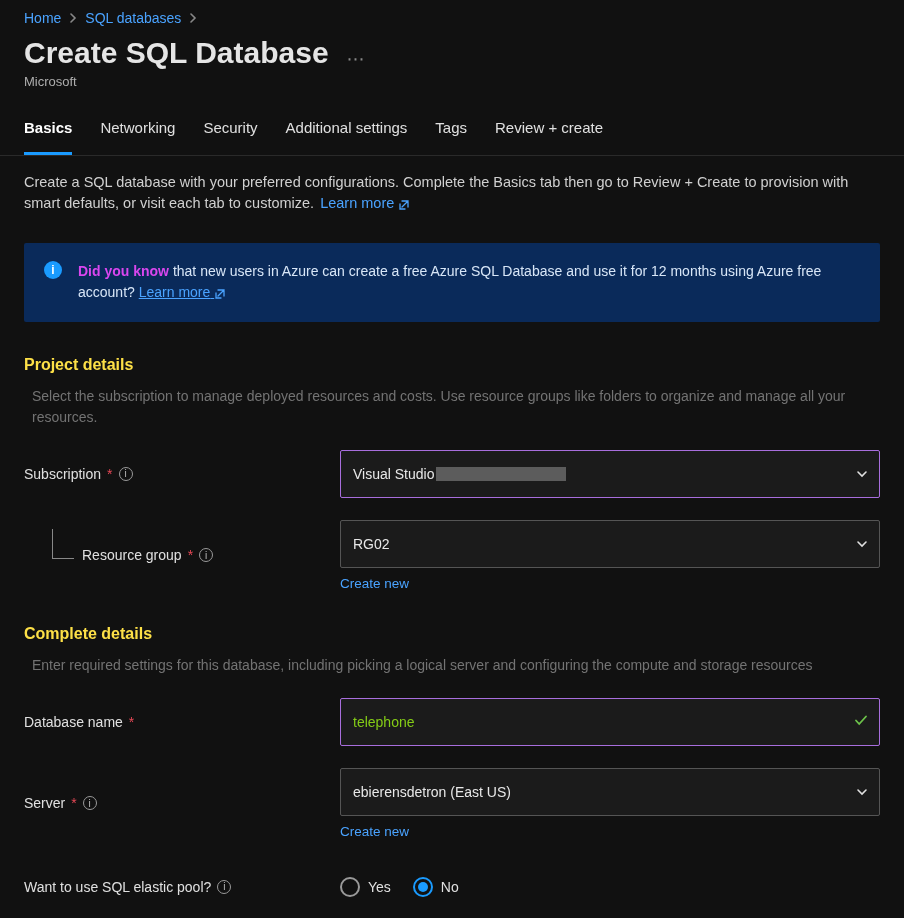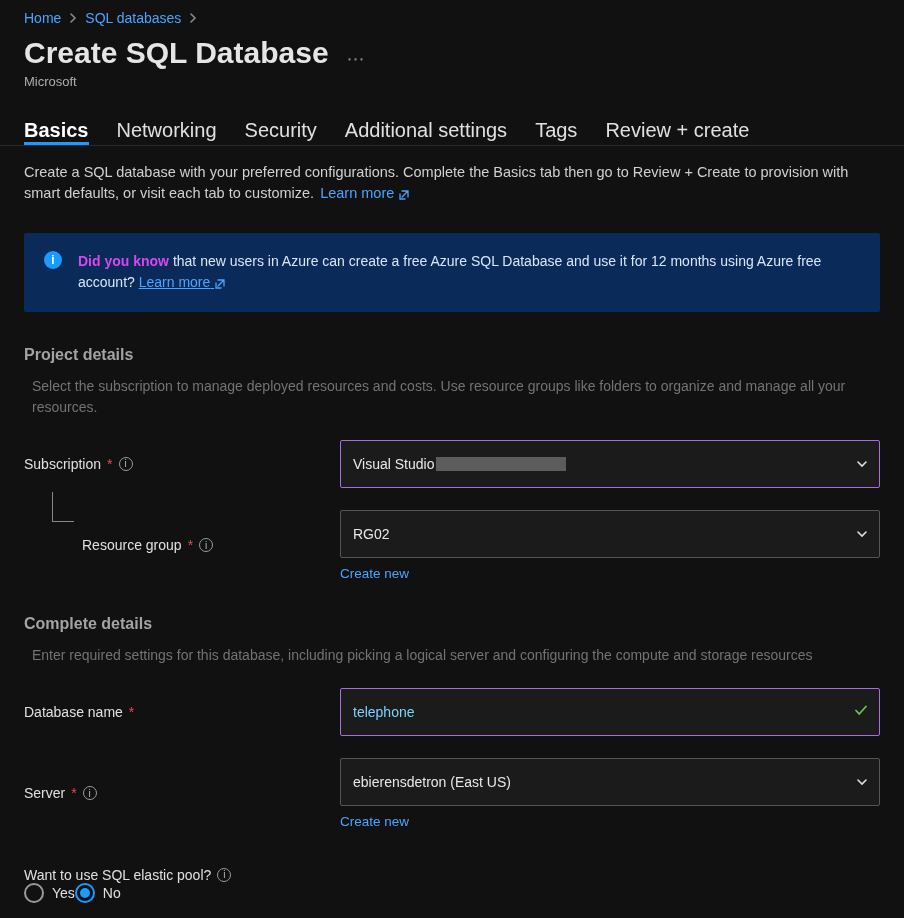--- a/index.html
+++ b/index.html
@@ -20,21 +20,21 @@
   .crumbs .sep svg { display:block; }
 
   
   .heading { padding: 4px 24px 4px; }
   .heading h1 { font-size: 30px; font-weight: 700; color: #e5e5e5; display:inline-block; }
   .heading .dots { color:#888; font-size:18px; margin-left:14px; cursor:pointer; display:inline-block; vertical-align: middle; }
   .subtitle { padding: 0 24px 18px; color: #aeaeae; font-size: 13px; }
 
   
   .tabs { display:flex; gap: 28px; padding: 12px 24px 0; border-bottom: 1px solid #2a2a2a; }
-  .tab { padding-bottom: 0; color: #e0e0e0; cursor:pointer; font-size:20px; }
+  .tab { padding-bottom: 16px; color: #e0e0e0; cursor:pointer; font-size:15px; }
   .tab.active { color:#fff; border-bottom: 3px solid #1a9bff; font-weight:600; }
 
   .body { padding: 16px 24px 40px; }
 
   .desc { color:#d0d0d0; line-height:1.45; font-size:14.5px; }
   .desc .ext { margin-left:2px; }
 
   .infobox {
     margin-top: 28px;
     background: #0a2a5a;
@@ -45,24 +45,24 @@
   .infobox .iicon {
     position:absolute; left:20px; top:18px;
     width:18px; height:18px; border-radius:50%;
     background:#1a9bff; color:#fff; font-weight:700;
     display:flex; align-items:center; justify-content:center;
     font-size:12px;
   }
   .infobox strong { color:#d946ef; }
   .infobox .txt { color:#d8e6f7; line-height:1.5; }
 
-  h3.section { font-size:16px; font-weight:600; color:#a3a3a3; margin-top:34px; }
+  h3.section { font-size:16px; font-weight:600; color:#fde047; margin-top:34px; }
   .section-desc { color:#737373; margin-top:12px; line-height:1.5;margin-left:8px; }
 
-  .form-row { display:flex; margin-top:22px; }
+  .form-row { display:flex; align-items:center; margin-top:22px; }
   .form-row .labelcol { width: 316px; display:flex; align-items:center; gap:6px; color:#e0e0e0; }
   .form-row .labelcol.indent { padding-left: 58px; position:relative; }
   .indent-line { position:absolute; left:28px; top:-18px; width:22px; height:30px;
     border-left:1px solid #888; border-bottom:1px solid #888; }
   .req { color:#e74856; }
   .info-i {
     width:14px; height:14px; border:1px solid #999; border-radius:50%;
     display:inline-flex; align-items:center; justify-content:center;
     font-size:10px; color:#bbb; cursor:help; font-style: normal;
   }
@@ -75,34 +75,34 @@
     padding: 0 34px 0 12px;
     font-size:14px; font-family:inherit;
     position:relative;
     display:flex; align-items:center;
     cursor:pointer;
   }
   .select.highlight, .textinput.highlight { border-color:#a86edd; }
   .select .chev { position:absolute; right:10px; top:50%; transform:translateY(-50%); }
   .select .chev svg { display:block; }
   .textinput input {
-    background:transparent; border:none; outline:none; color:#7dd3fc;
+    background:transparent; border:none; outline:none; color:#84cc16;
     font-size:14px; width:100%; font-family:inherit;
   }
   .textinput .check { position:absolute; right:10px; top:50%; transform:translateY(-50%); }
   .sublink { margin-top:8px; font-size:13.5px; }
 
   
   .redact {
     display:inline-block; width:130px; height:14px;
     background:#5c5c5c; vertical-align:middle; margin-left:2px;
   }
 
   
-  .radios { display:flex; align-items:center; }
+  .radios { display:flex; gap:22px; align-items:center; }
   .radio { display:flex; gap:8px; align-items:center; cursor:pointer; }
   .radio .circle {
     width:20px; height:20px; border:2px solid #999; border-radius:50%;
     display:flex; align-items:center; justify-content:center;
   }
   .radio.selected .circle { border-color:#1a9bff; }
   .radio.selected .circle::after {
     content:""; width:10px; height:10px; background:#1a9bff; border-radius:50%;
   }
 
@@ -245,21 +245,21 @@
         <span class="chev">
           <svg width="14" height="14" viewBox="0 0 14 14">
               <path d="M3 5l4 4 4-4" stroke="#e0e0e0" stroke-width="1.6" fill="none" stroke-linecap="round"></path>
             </svg>
         </span>
       </div>
       <div class="sublink"><a class="link">Create new</a></div>
     </div>
   </div>
 
-  <div class="form-row" style="margin-top:38px;flex-direction:column;">
+  <div class="form-row" style="margin-top:38px;">
     <div class="labelcol">
       <span>Want to use SQL elastic pool?</span>
       <i class="info-i">i</i>
     </div>
     <div class="fieldcol">
       <div class="radios">
         <div class="radio">
           <span class="circle"></span>
           <span>Yes</span>
         </div>

